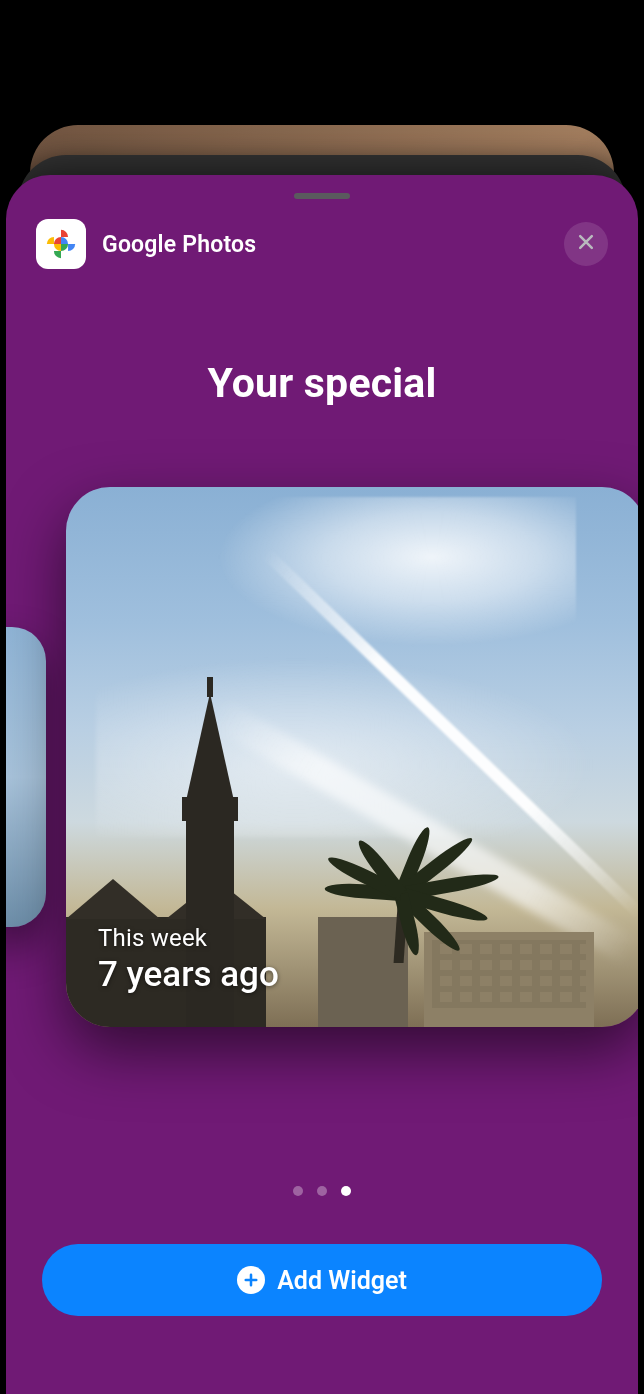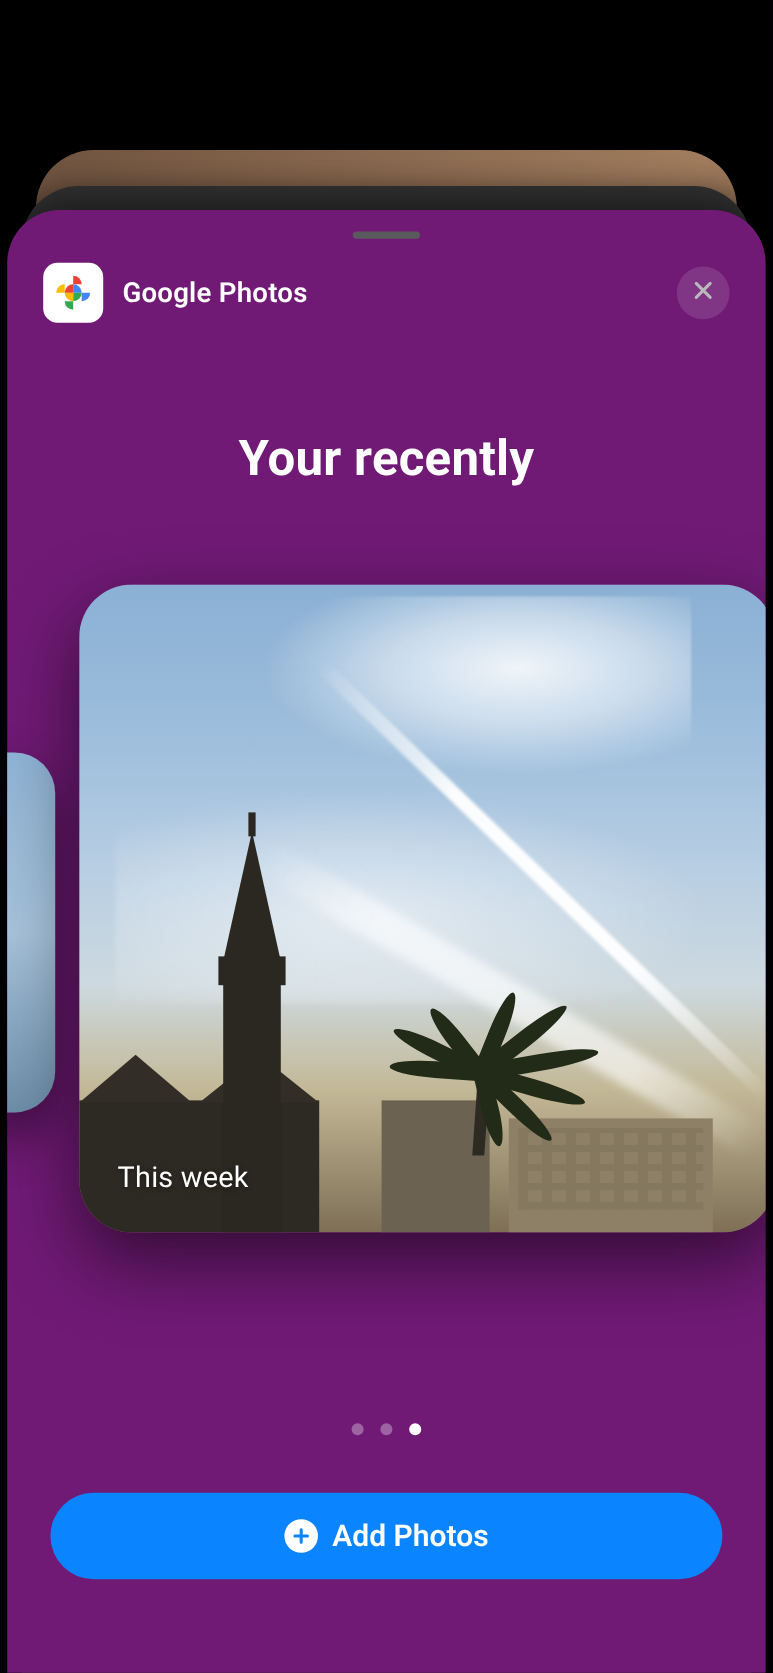--- a/index.html
+++ b/index.html
@@ -114,21 +114,21 @@
     <div class="close-btn">
       <span>
         <svg viewBox="0 0 24 24">
             <path d="M5 5 L19 19 M19 5 L5 19" stroke="#b9b9be" stroke-width="3" stroke-linecap="round" fill="none"></path>
           </svg>
       </span>
     </div>
   </div>
 
   <div class="headline">
-    <h1>Your recently</h1>
+    <h1>Your special</h1>
   </div>
 
   <div class="preview-stage">
     <div class="peek-widget"></div>
 
     <div class="widget-card">
       <div class="photo">
         <div class="cloud1"></div>
         <div class="cloud2"></div>
         <div class="trail1"></div>
@@ -154,31 +154,32 @@
             <div class="roofR"></div>
             <div class="towerbase"></div>
             <div class="towercap"></div>
             <div class="spire"></div>
             <div class="finial"></div>
           </div>
         </div>
       </div>
       <div class="widget-label">
         <div class="line1">This week</div>
+        <div class="line2">7 years ago</div>
       </div>
     </div>
   </div>
 
   <div class="page-dots">
     <div class="dot"></div>
     <div class="dot"></div>
     <div class="dot active"></div>
   </div>
 
   <div class="add-btn">
     <span class="plus-circle">
       <svg viewBox="0 0 24 24">
           <path d="M12 5 V19 M5 12 H19" stroke="#0b84ff" stroke-width="3.4" stroke-linecap="round"></path>
         </svg>
     </span>
-    <span>Add Photos</span>
+    <span>Add Widget</span>
   </div>
 </div>
 
 </body></html>

